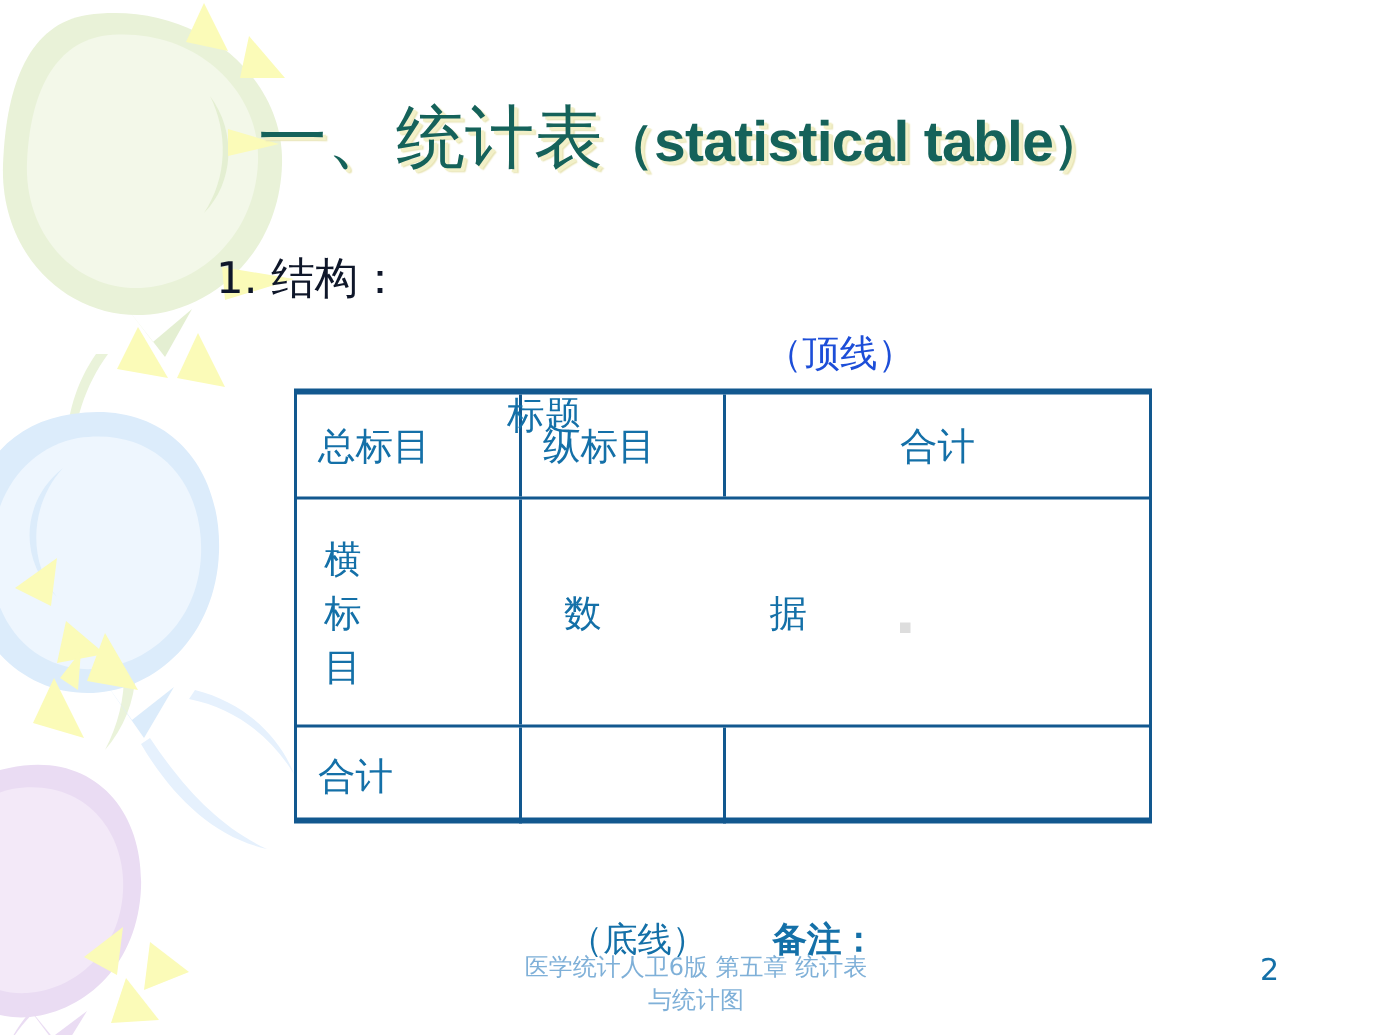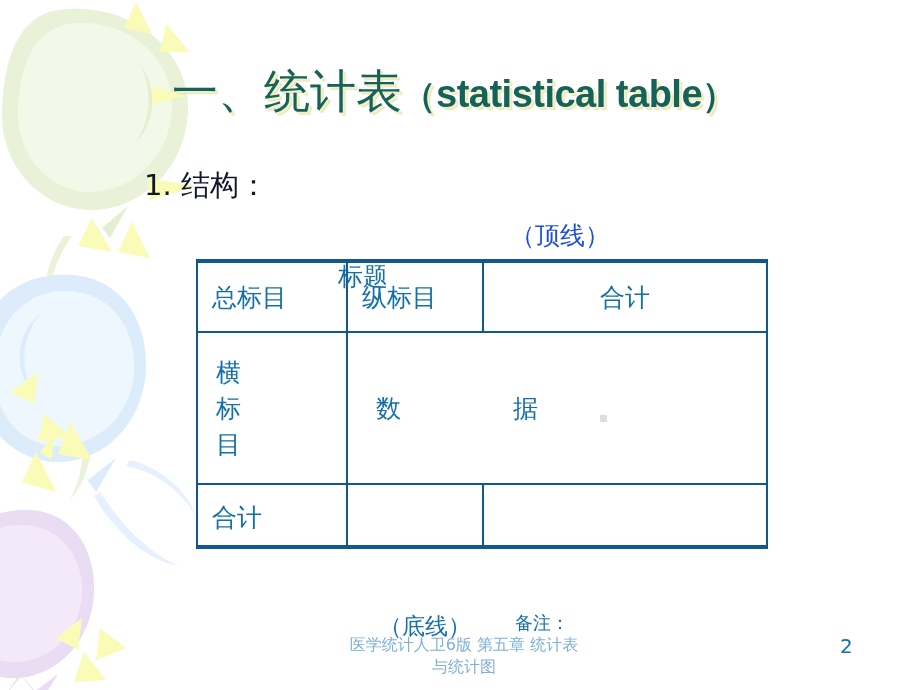--- a/index.html
+++ b/index.html
@@ -206,24 +206,25 @@
     top: 0;
     font-size: 23px;
     color: #1470a8;
     font-family: "DejaVu Sans", sans-serif;
     white-space: nowrap;
   }
   .note-label {
     position: absolute;
     left: 302px;
     top: 0;
-    font-size: 18px;
-    color: #1470a8;
-    font-family: "DejaVu Sans", sans-serif;
-    white-space: nowrap;
+    font-size: 23px;
+    color: #1470a8;
+    font-family: "DejaVu Sans", sans-serif;
+    white-space: nowrap;
+    font-weight: bold;
   }
 
   
   .slide-footer {
     position: absolute;
     left: 254px;
     top: 634px;
     width: 420px;
     text-align: center;
     font-size: 16px;

